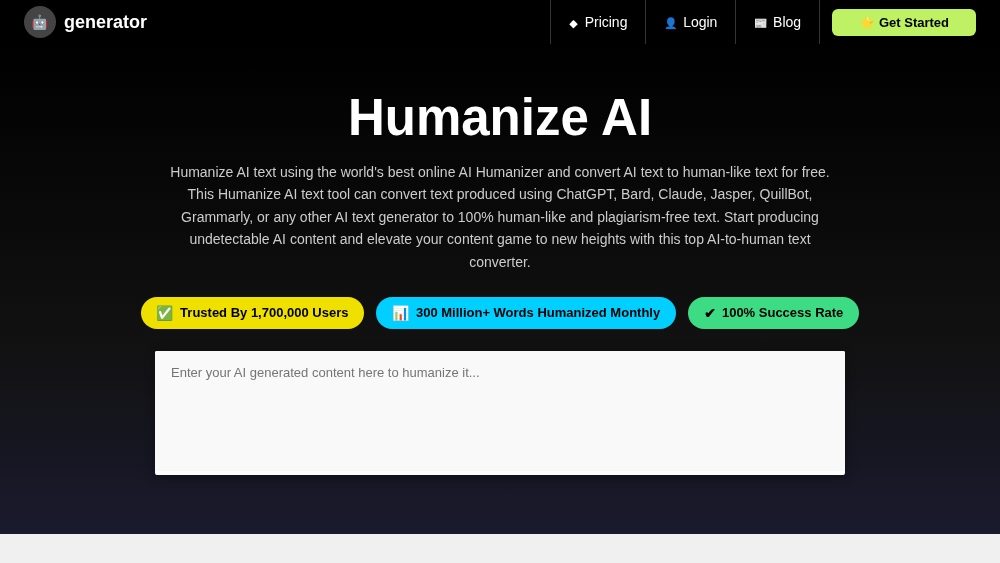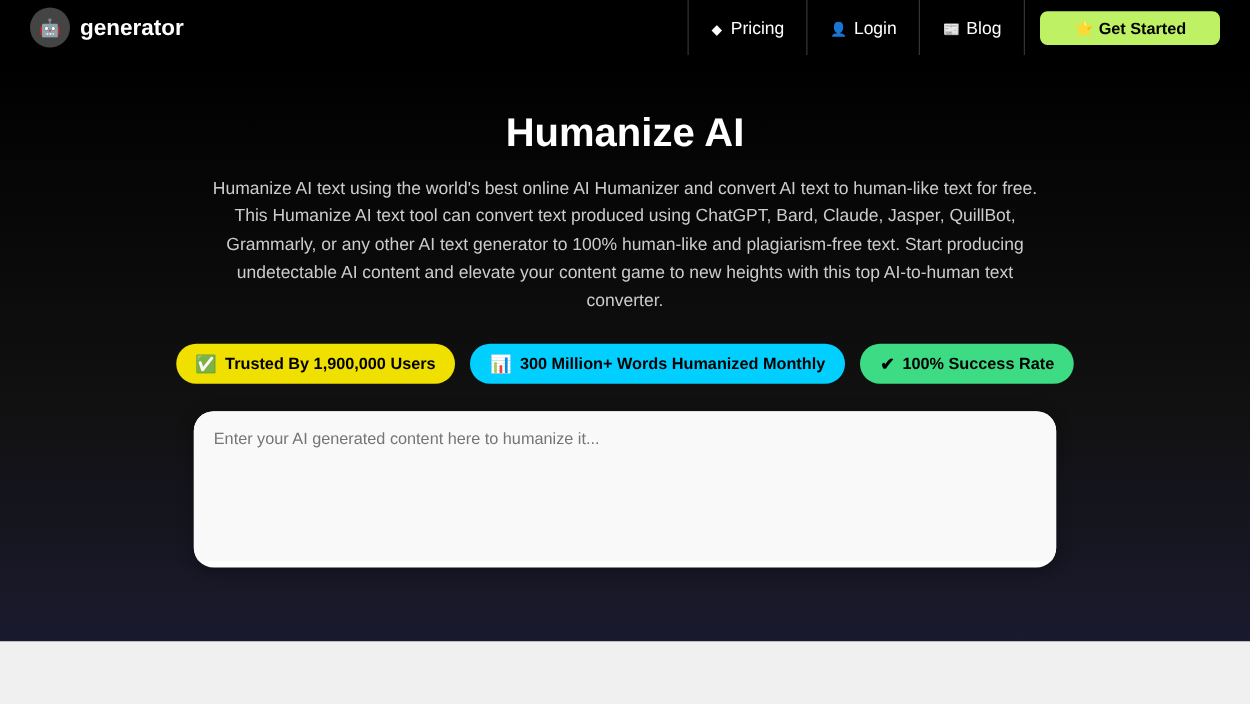--- a/index.html
+++ b/index.html
@@ -71,21 +71,21 @@
 
     
     .hero {
       background: linear-gradient(180deg, #000 0%, #111 60%, #1a1a2e 100%);
       text-align: center;
       padding: 44px 20px 30px;
       position: relative;
     }
     .hero-title {
       color: #fff;
-      font-size: 32px;
+      font-size: 51px;
       font-weight: 800;
       margin-bottom: 14px;
     }
     .hero-subtitle-badge {
       display: inline-block;
       background: transparent;
       border: 2px solid #00cfff;
       border-radius: 6px;
       padding: 5px 18px;
       color: #fff;
@@ -117,21 +117,21 @@
       font-weight: 600;
       cursor: default;
     }
     .badge-yellow { background: #f0e000; color: #000; }
     .badge-cyan { background: #00cfff; color: #000; }
     .badge-green { background: #3ddc84; color: #000; }
 
     
     .textarea-container {
       background: #fff;
-      border-radius: 16px;
+      border-radius: 2px;
       max-width: 690px;
       margin: 0 auto 29px;
       padding: 0;
       box-shadow: 0 2px 12px rgba(0,0,0,0.3);
       overflow: hidden;
     }
     .main-textarea {
       width: 100%;
       height: 120px;
       border: none;
@@ -173,21 +173,21 @@
   </div>
 </nav>
 
 <section class="hero">
   <h1 class="hero-title">Humanize AI</h1>
   <p class="hero-description">Humanize AI text using the world's best online AI Humanizer and convert AI text to human-like text for free. This Humanize AI text tool can convert text produced using ChatGPT, Bard, Claude, Jasper, QuillBot, Grammarly, or any other AI text generator to 100% human-like and plagiarism-free text. Start producing undetectable AI content and elevate your content game to new heights with this top AI-to-human text converter.</p>
 
   <div class="badges-row">
     <div class="badge badge-yellow">
       <span style="font-size:14px;">✅</span>
-      <span>Trusted By 1,900,000 Users</span>
+      <span>Trusted By 1,700,000 Users</span>
     </div>
     <div class="badge badge-cyan">
       <span style="font-size:14px;">📊</span>
       <span>300 Million+ Words Humanized Monthly</span>
     </div>
     <div class="badge badge-green">
       <span style="font-size:14px;">✔</span>
       <span>100% Success Rate</span>
     </div>
   </div>

